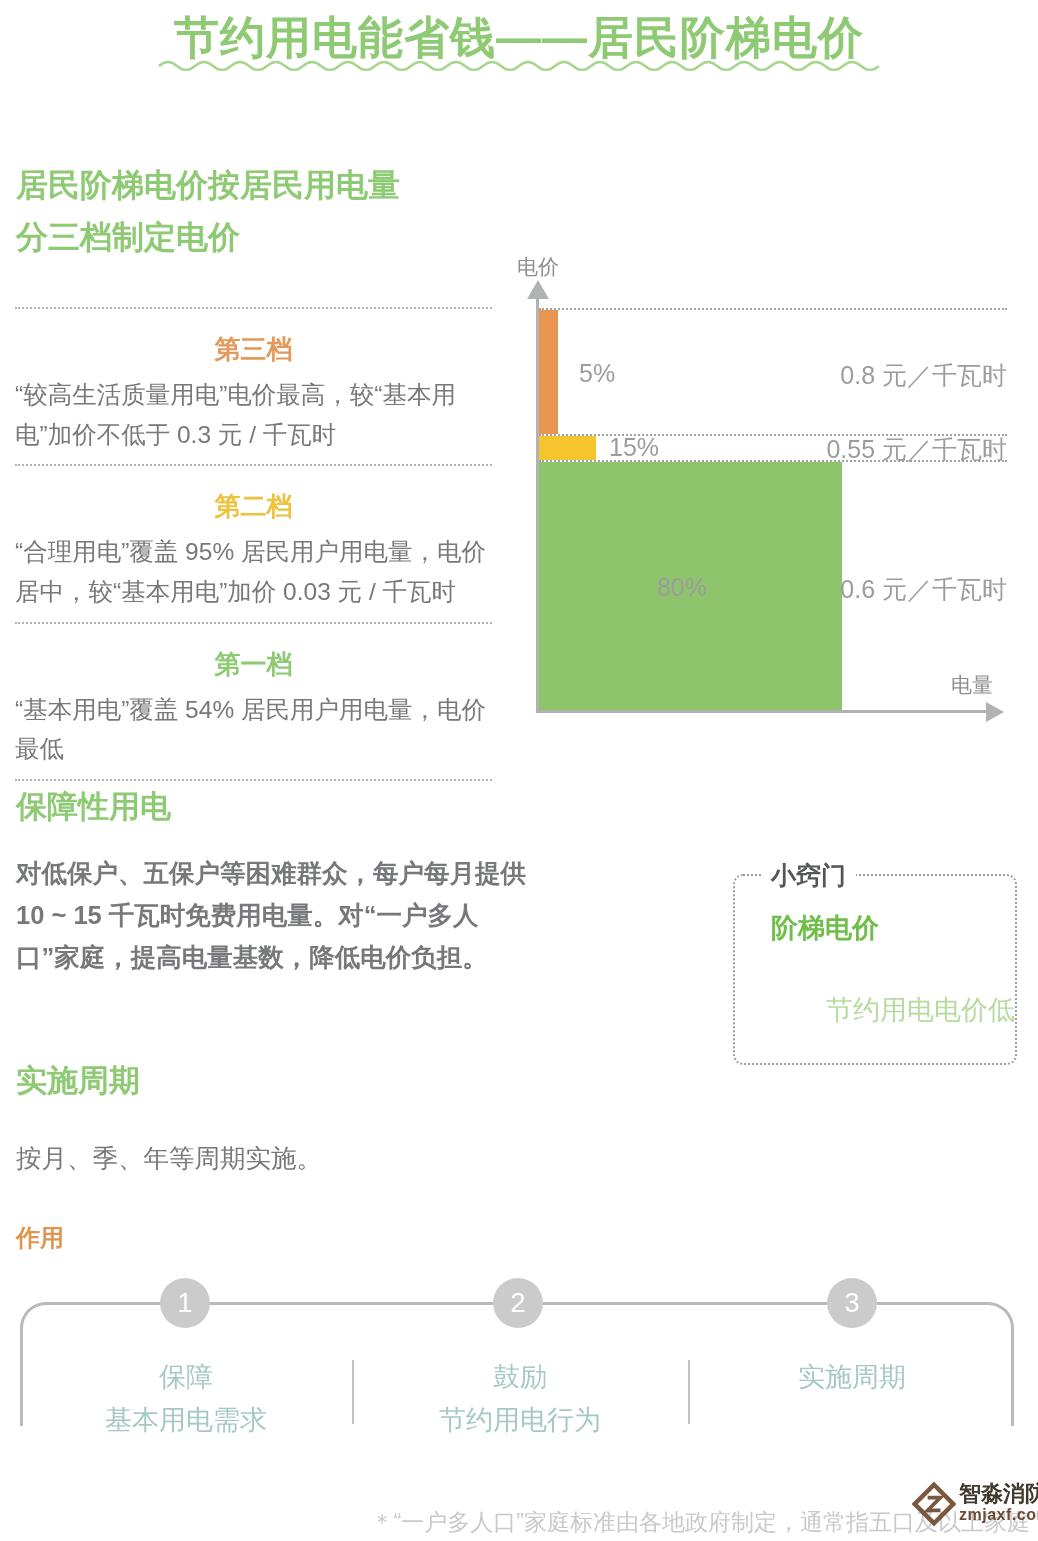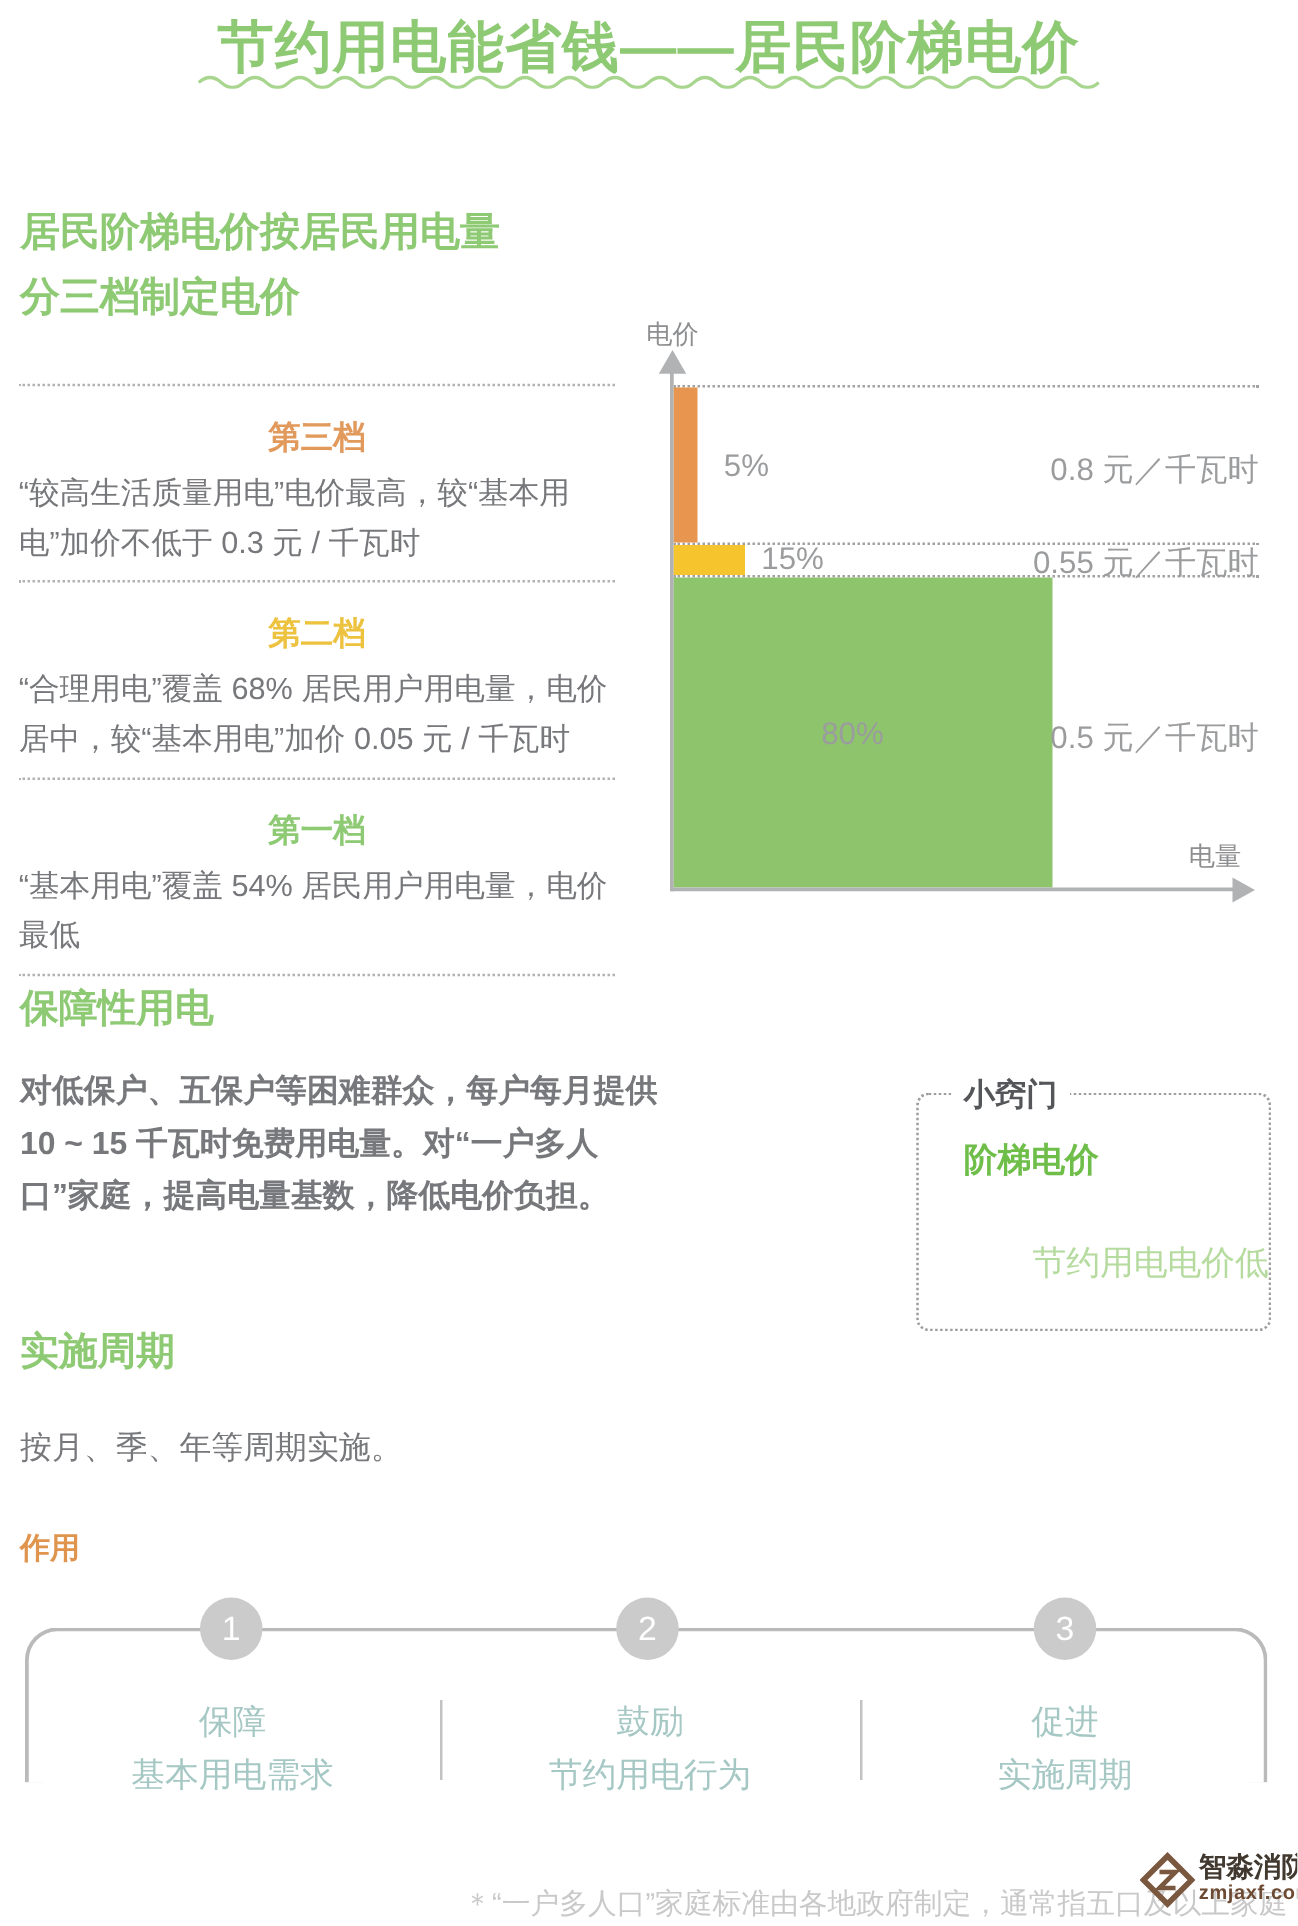--- a/index.html
+++ b/index.html
@@ -104,21 +104,21 @@
     <div>分三档制定电价</div>
   </div>
 
   <div class="tiers">
     <div class="tier">
       <div class="tier-label tl-3">第三档</div>
       <div class="tier-desc">“较高生活质量用电”电价最高，较“基本用电”加价不低于 0.3 元 / 千瓦时</div>
     </div>
     <div class="tier">
       <div class="tier-label tl-2">第二档</div>
-      <div class="tier-desc">“合理用电”覆盖 68% 居民用户用电量，电价居中，较“基本用电”加价 0.05 元 / 千瓦时</div>
+      <div class="tier-desc">“合理用电”覆盖 95% 居民用户用电量，电价居中，较“基本用电”加价 0.03 元 / 千瓦时</div>
     </div>
     <div class="tier">
       <div class="tier-label tl-1">第一档</div>
       <div class="tier-desc">“基本用电”覆盖 54% 居民用户用电量，电价最低</div>
     </div>
     <div class="tier-end"></div>
   </div>
 
   <div class="chart">
     <div class="ylab">电价</div>
@@ -128,21 +128,21 @@
     <div class="grid g055"></div>
     <div class="grid g05"></div>
     <div class="bar bar-orange"></div>
     <div class="bar bar-yellow"></div>
     <div class="bar bar-green"></div>
     <div class="pct p5">5%</div>
     <div class="price pr08">0.8 元／千瓦时</div>
     <div class="pct p15">15%</div>
     <div class="price pr055">0.55 元／千瓦时</div>
     <div class="pct p80">80%</div>
-    <div class="price pr05">0.5 元／千瓦时</div>
+    <div class="price pr05">0.6 元／千瓦时</div>
     <div class="xaxis"></div>
     <div class="xarrow"></div>
     <div class="xlab">电量</div>
   </div>
 
   <h2 class="green-h h-guarantee">保障性用电</h2>
   <p class="body-text b-guarantee">对低保户、五保户等困难群众，每户每月提供 10 ~ 15 千瓦时免费用电量。对“一户多人口”家庭，提高电量基数，降低电价负担。</p>
 
   <div class="tip-box">
     <span class="tip-title">小窍门</span>
@@ -161,21 +161,20 @@
   <div class="circle c3">3</div>
   <div class="role-col rc1">
     <div>保障</div>
     <div>基本用电需求</div>
   </div>
   <div class="role-col rc2">
     <div>鼓励</div>
     <div>节约用电行为</div>
   </div>
   <div class="role-col rc3">
-    <div>促进</div>
     <div>实施周期</div>
   </div>
   <div class="divider d1"></div>
   <div class="divider d2"></div>
 
   <p class="footer-note">＊“一户多人口”家庭标准由各地政府制定，通常指五口及以上家庭</p>
 
   <div class="watermark">
     <svg width="44" height="46" viewBox="0 0 48 48">
       <path d="M24 3 L45 24 L24 45 L3 24 Z" fill="none" stroke="#7a573f" stroke-width="5"></path>

